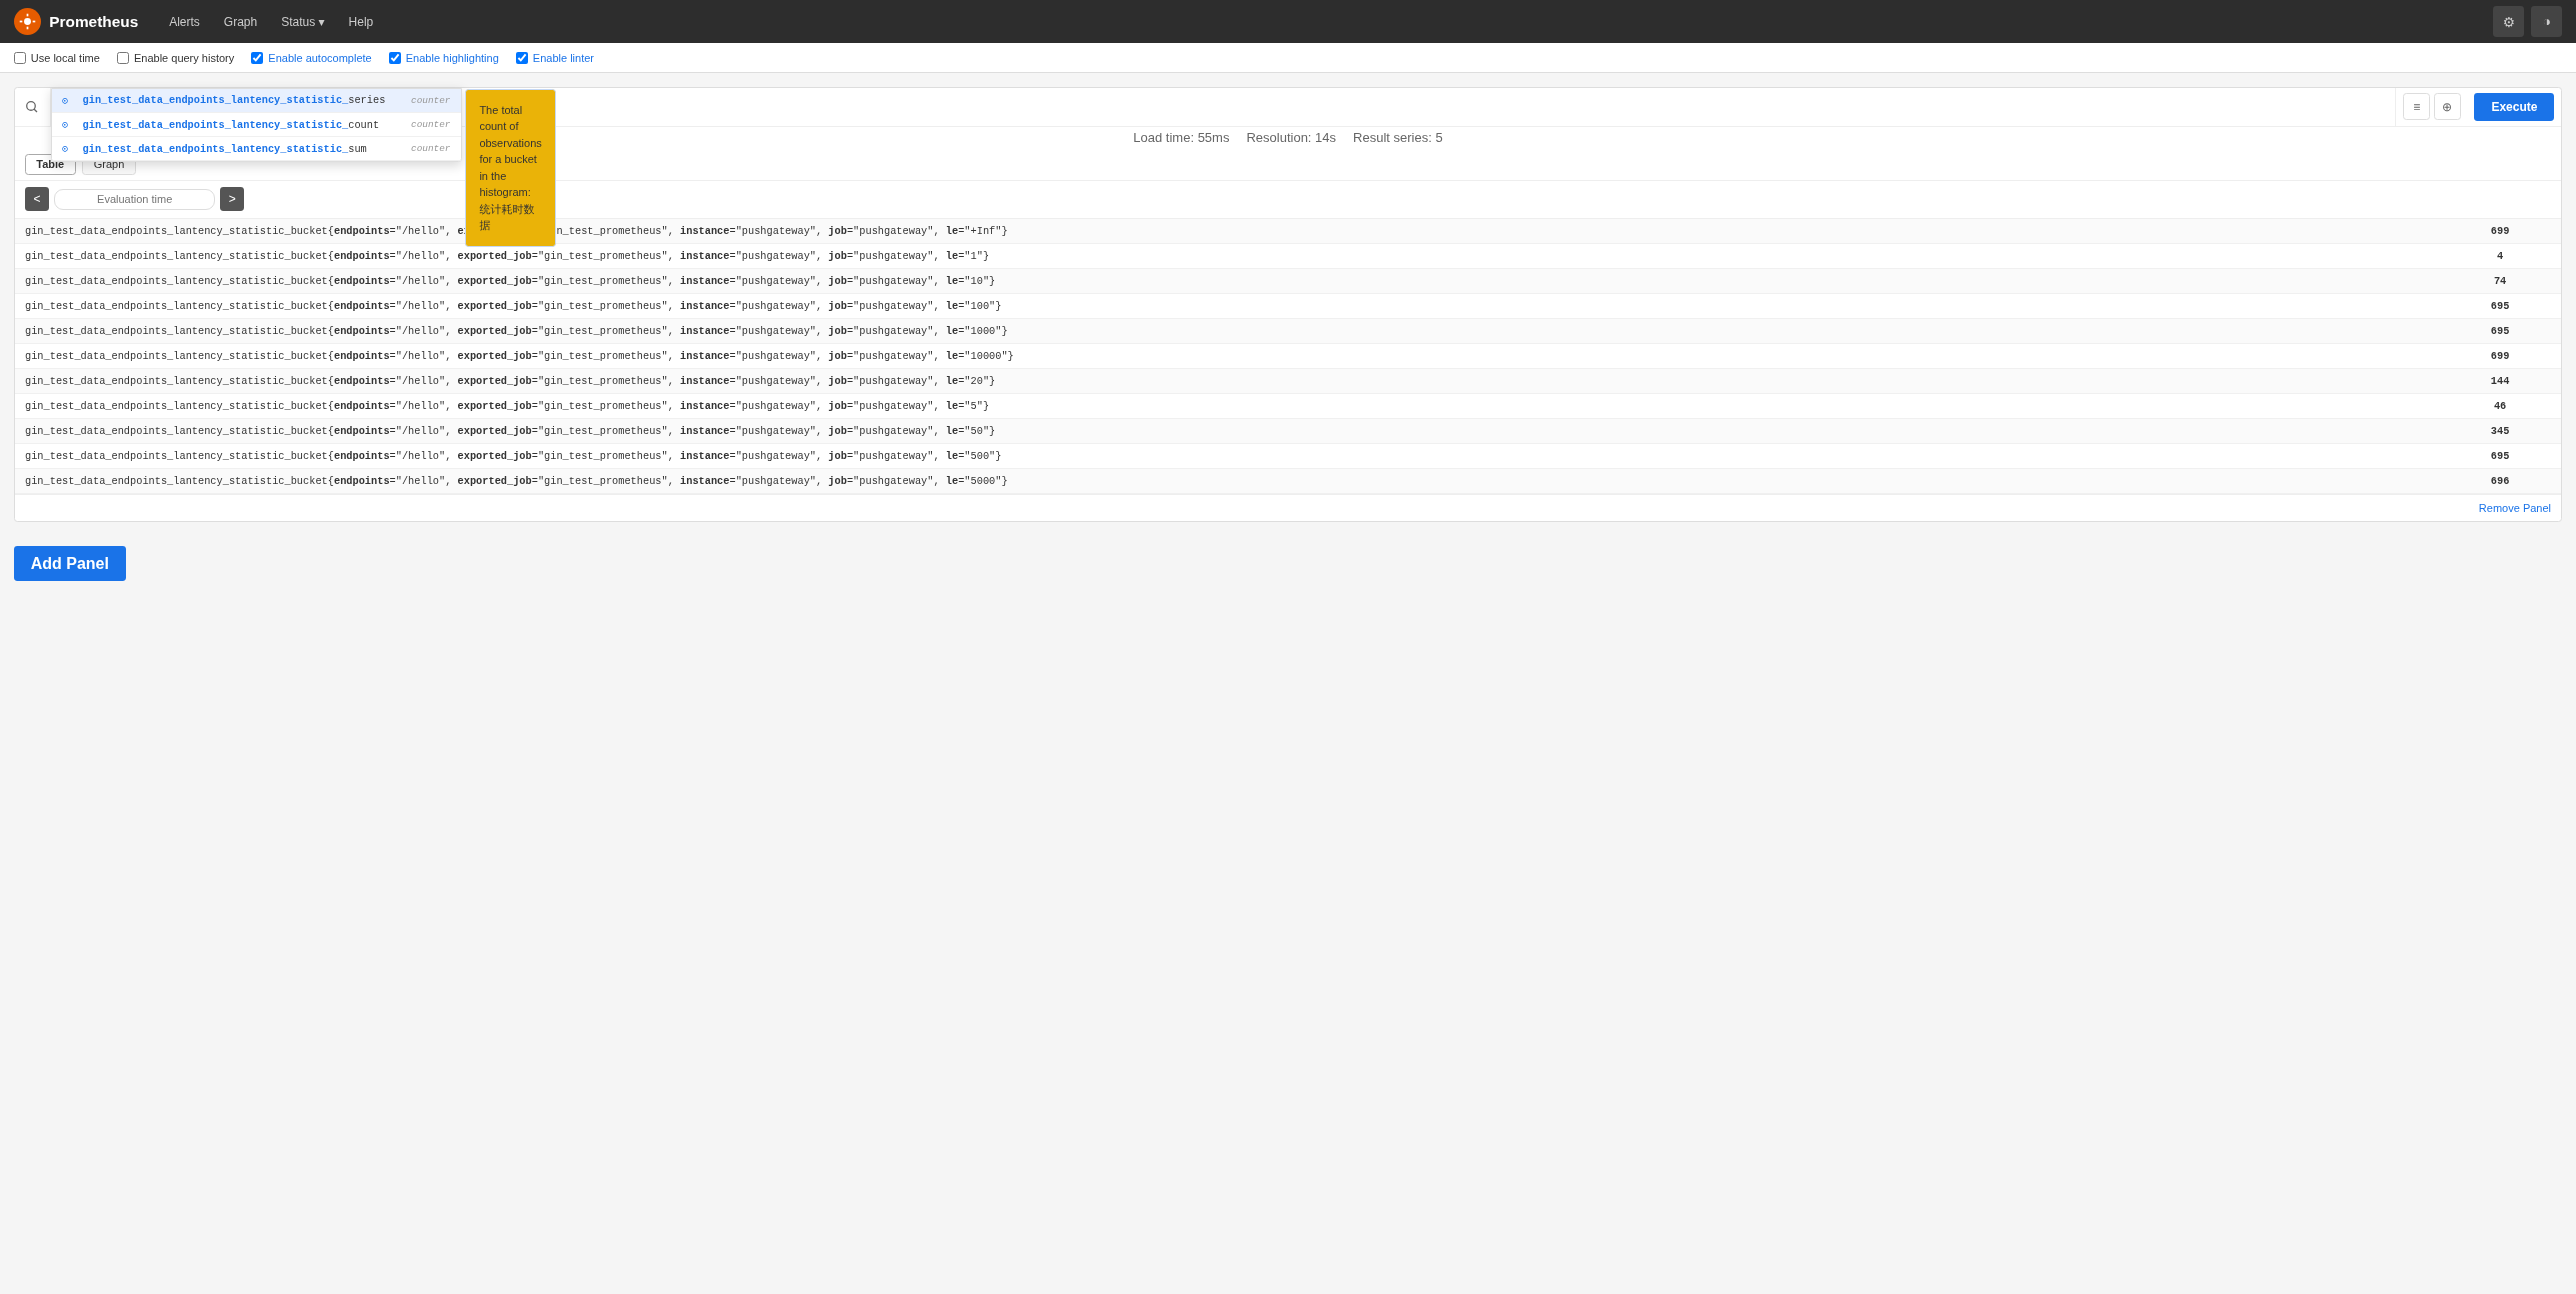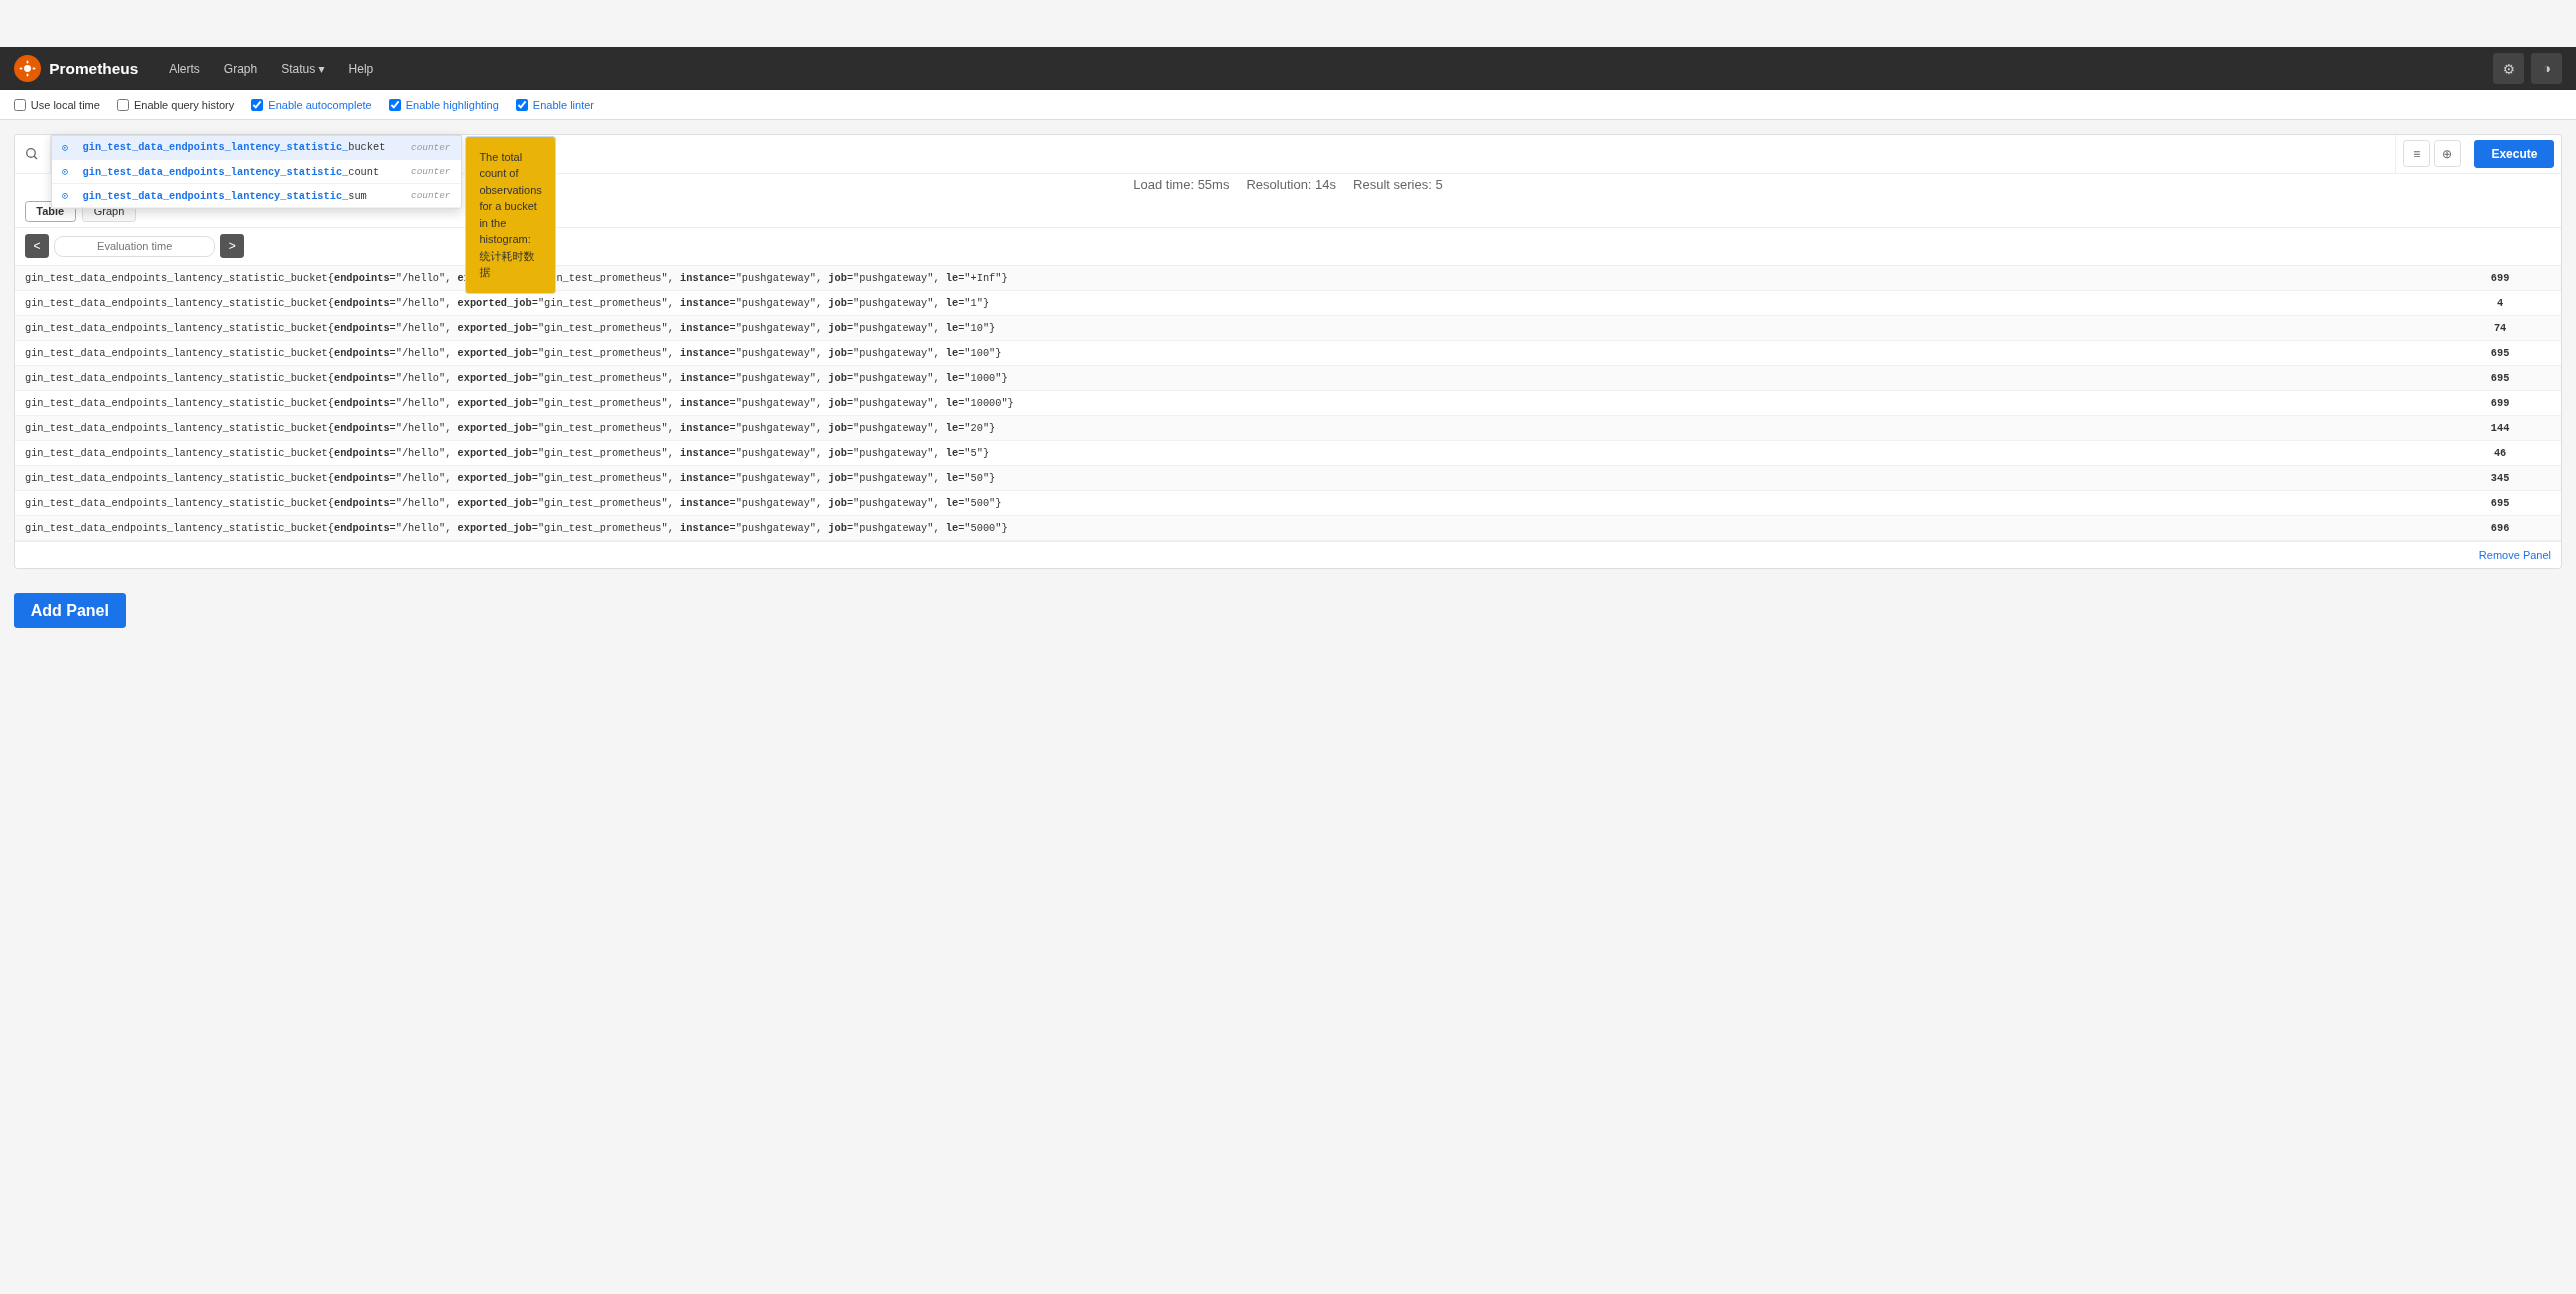--- a/index.html
+++ b/index.html
@@ -6,21 +6,20 @@
     body { font-family: -apple-system, BlinkMacSystemFont, 'Segoe UI', Arial, sans-serif; font-size: 11px; background: #f5f5f5; color: #333; }
 
     
     .navbar {
       background: #2d2d2d;
       display: flex;
       align-items: center;
       padding: 0 13.7px;
       height: 43px;
       color: #fff;
-      margin-top: 47px;
     }
     .navbar-brand {
       display: flex;
       align-items: center;
       gap: 8.6px;
       margin-right: 20.6px;
     }
     .navbar-logo {
       width: 27px;
       height: 27px;
@@ -404,21 +403,21 @@
           <circle cx="7" cy="7" r="5" stroke="#666" stroke-width="1.5"></circle>
           <line x1="10.5" y1="10.5" x2="14" y2="14" stroke="#666" stroke-width="1.5"></line>
         </svg>
       </div>
       <div style="flex:1; position:relative;">
         <input class="query-input" type="text" value="gin_test_data_endpoints_lantency_statistic_" style="">
         
         <div class="autocomplete-dropdown">
           <div class="autocomplete-item">
             <span class="autocomplete-icon">⊙</span>
-            <span><span class="autocomplete-text-blue">gin_test_data_endpoints_lantency_statistic_</span><span class="autocomplete-text-normal">bucket</span></span>
+            <span><span class="autocomplete-text-blue">gin_test_data_endpoints_lantency_statistic_</span><span class="autocomplete-text-normal">series</span></span>
             <span class="autocomplete-badge">counter</span>
           </div>
           <div class="autocomplete-item">
             <span class="autocomplete-icon">⊙</span>
             <span><span class="autocomplete-text-blue">gin_test_data_endpoints_lantency_statistic_</span><span class="autocomplete-text-normal">count</span></span>
             <span class="autocomplete-badge">counter</span>
           </div>
           <div class="autocomplete-item">
             <span class="autocomplete-icon">⊙</span>
             <span><span class="autocomplete-text-blue">gin_test_data_endpoints_lantency_statistic_</span><span class="autocomplete-text-normal">sum</span></span>

